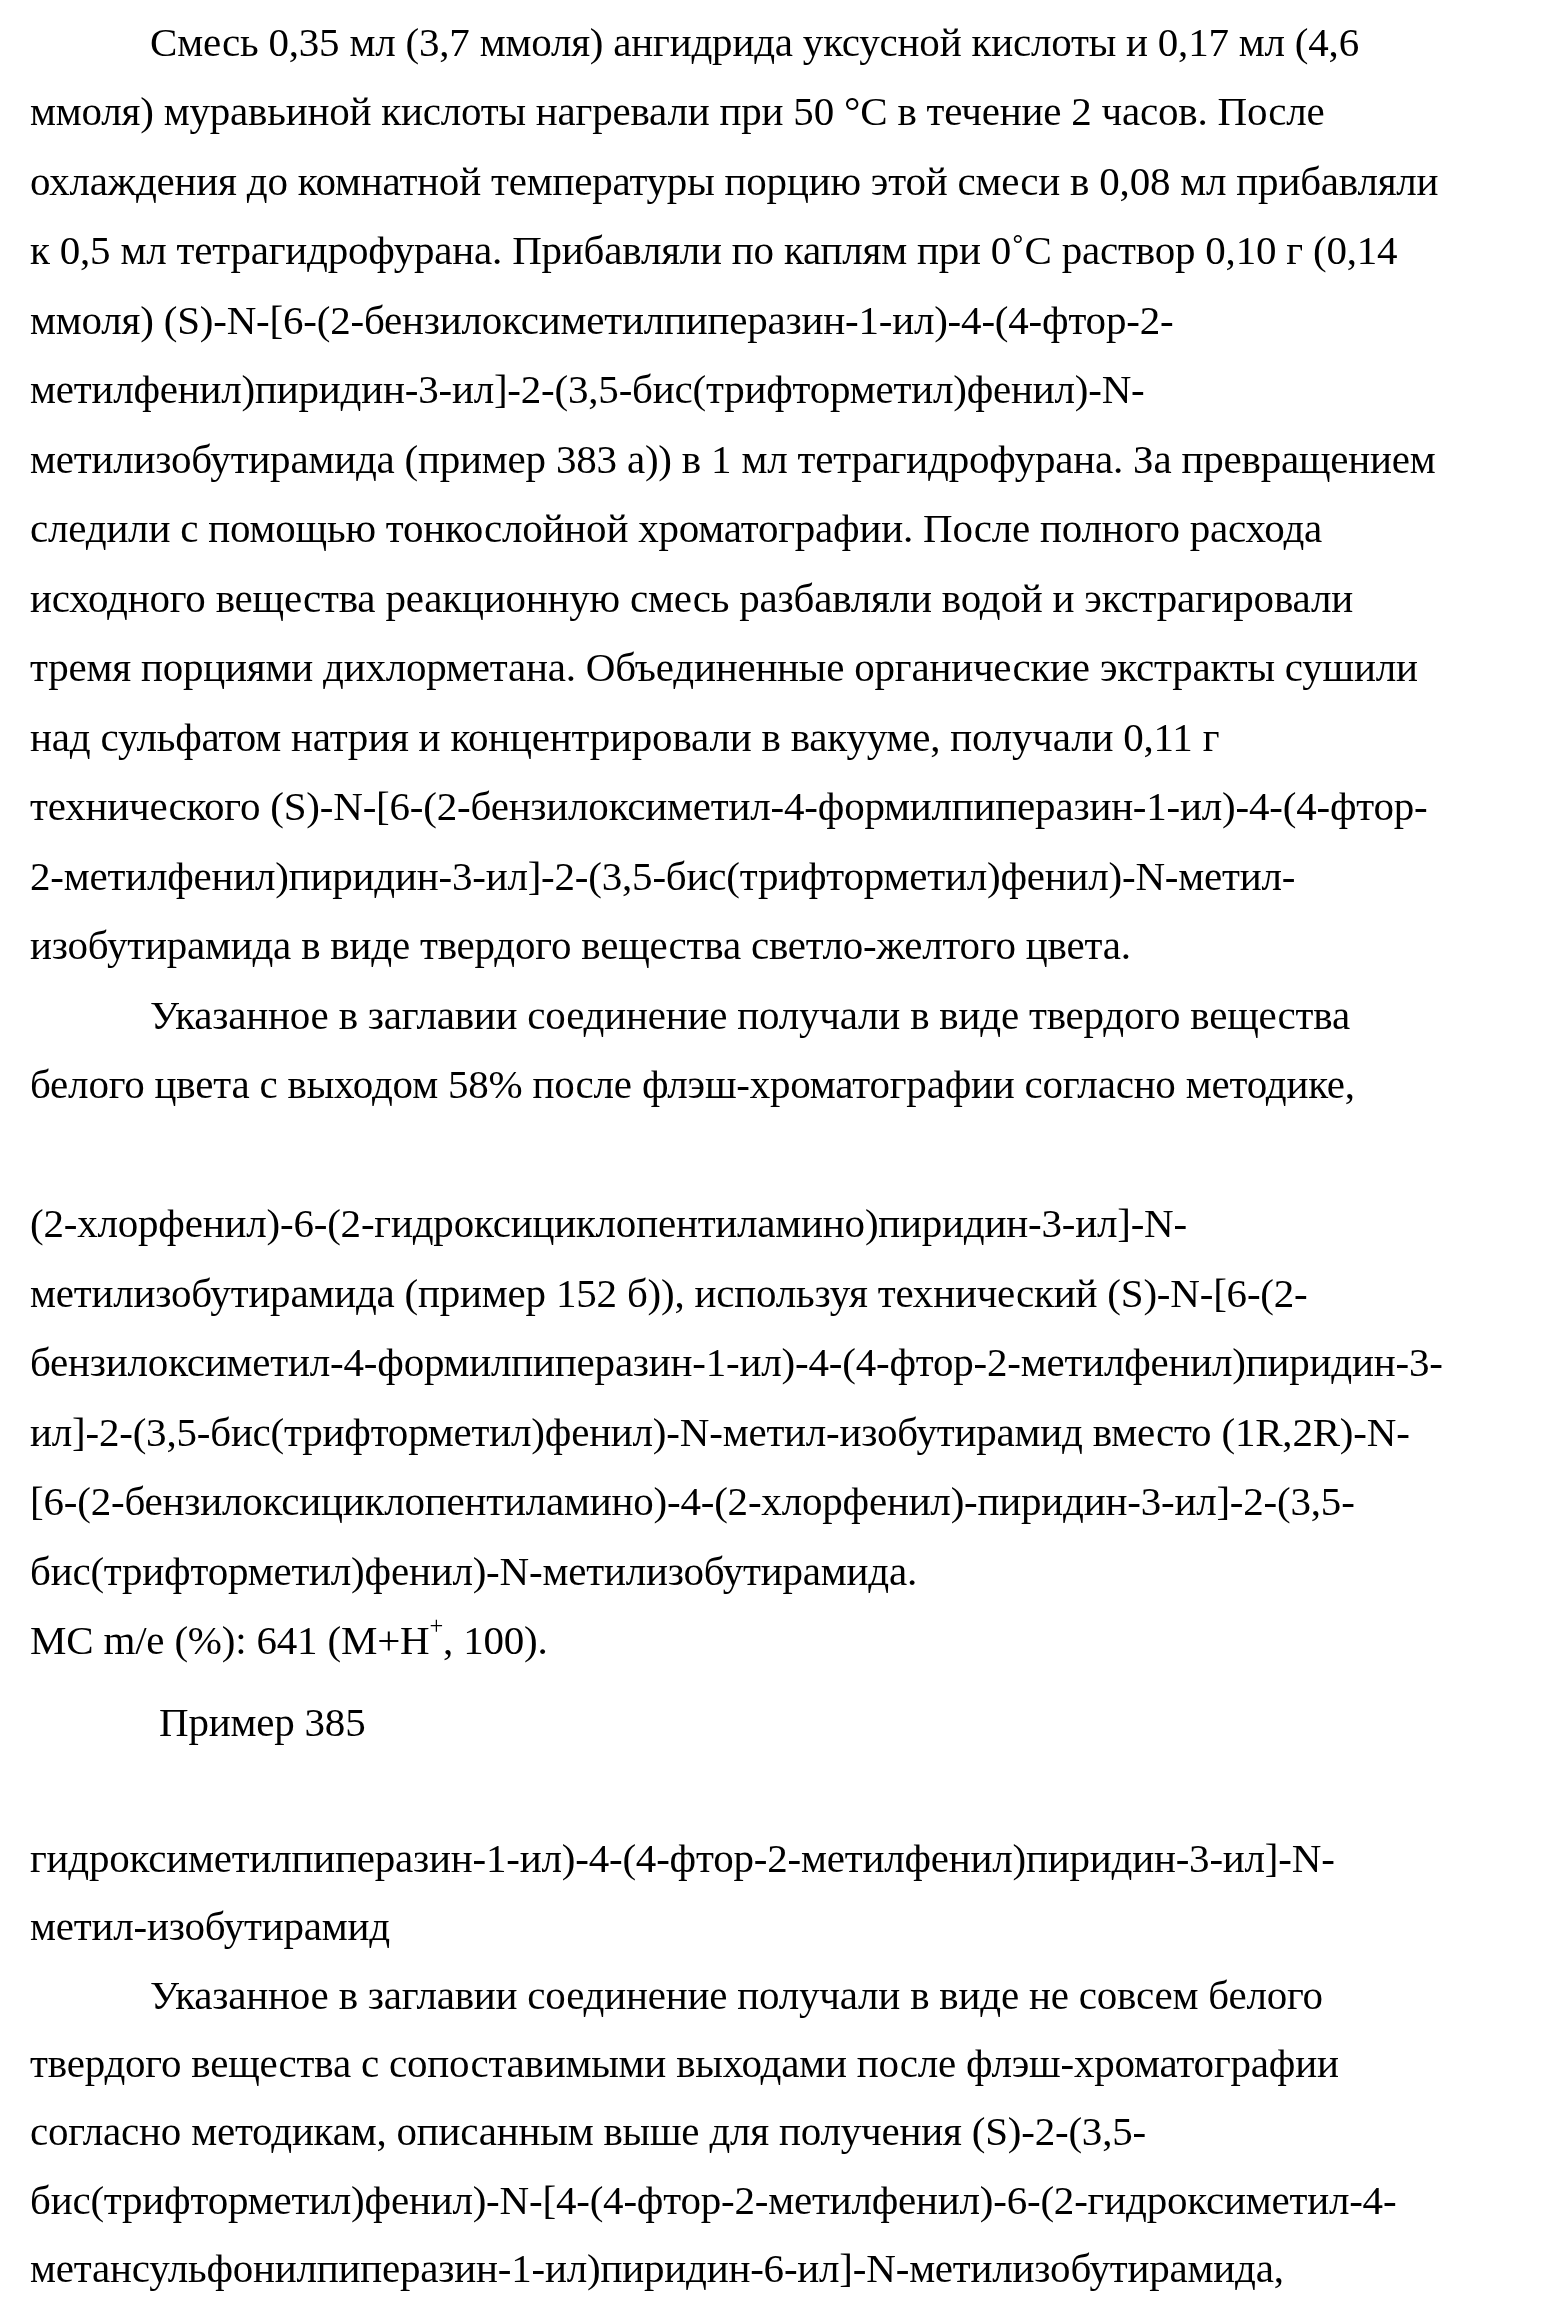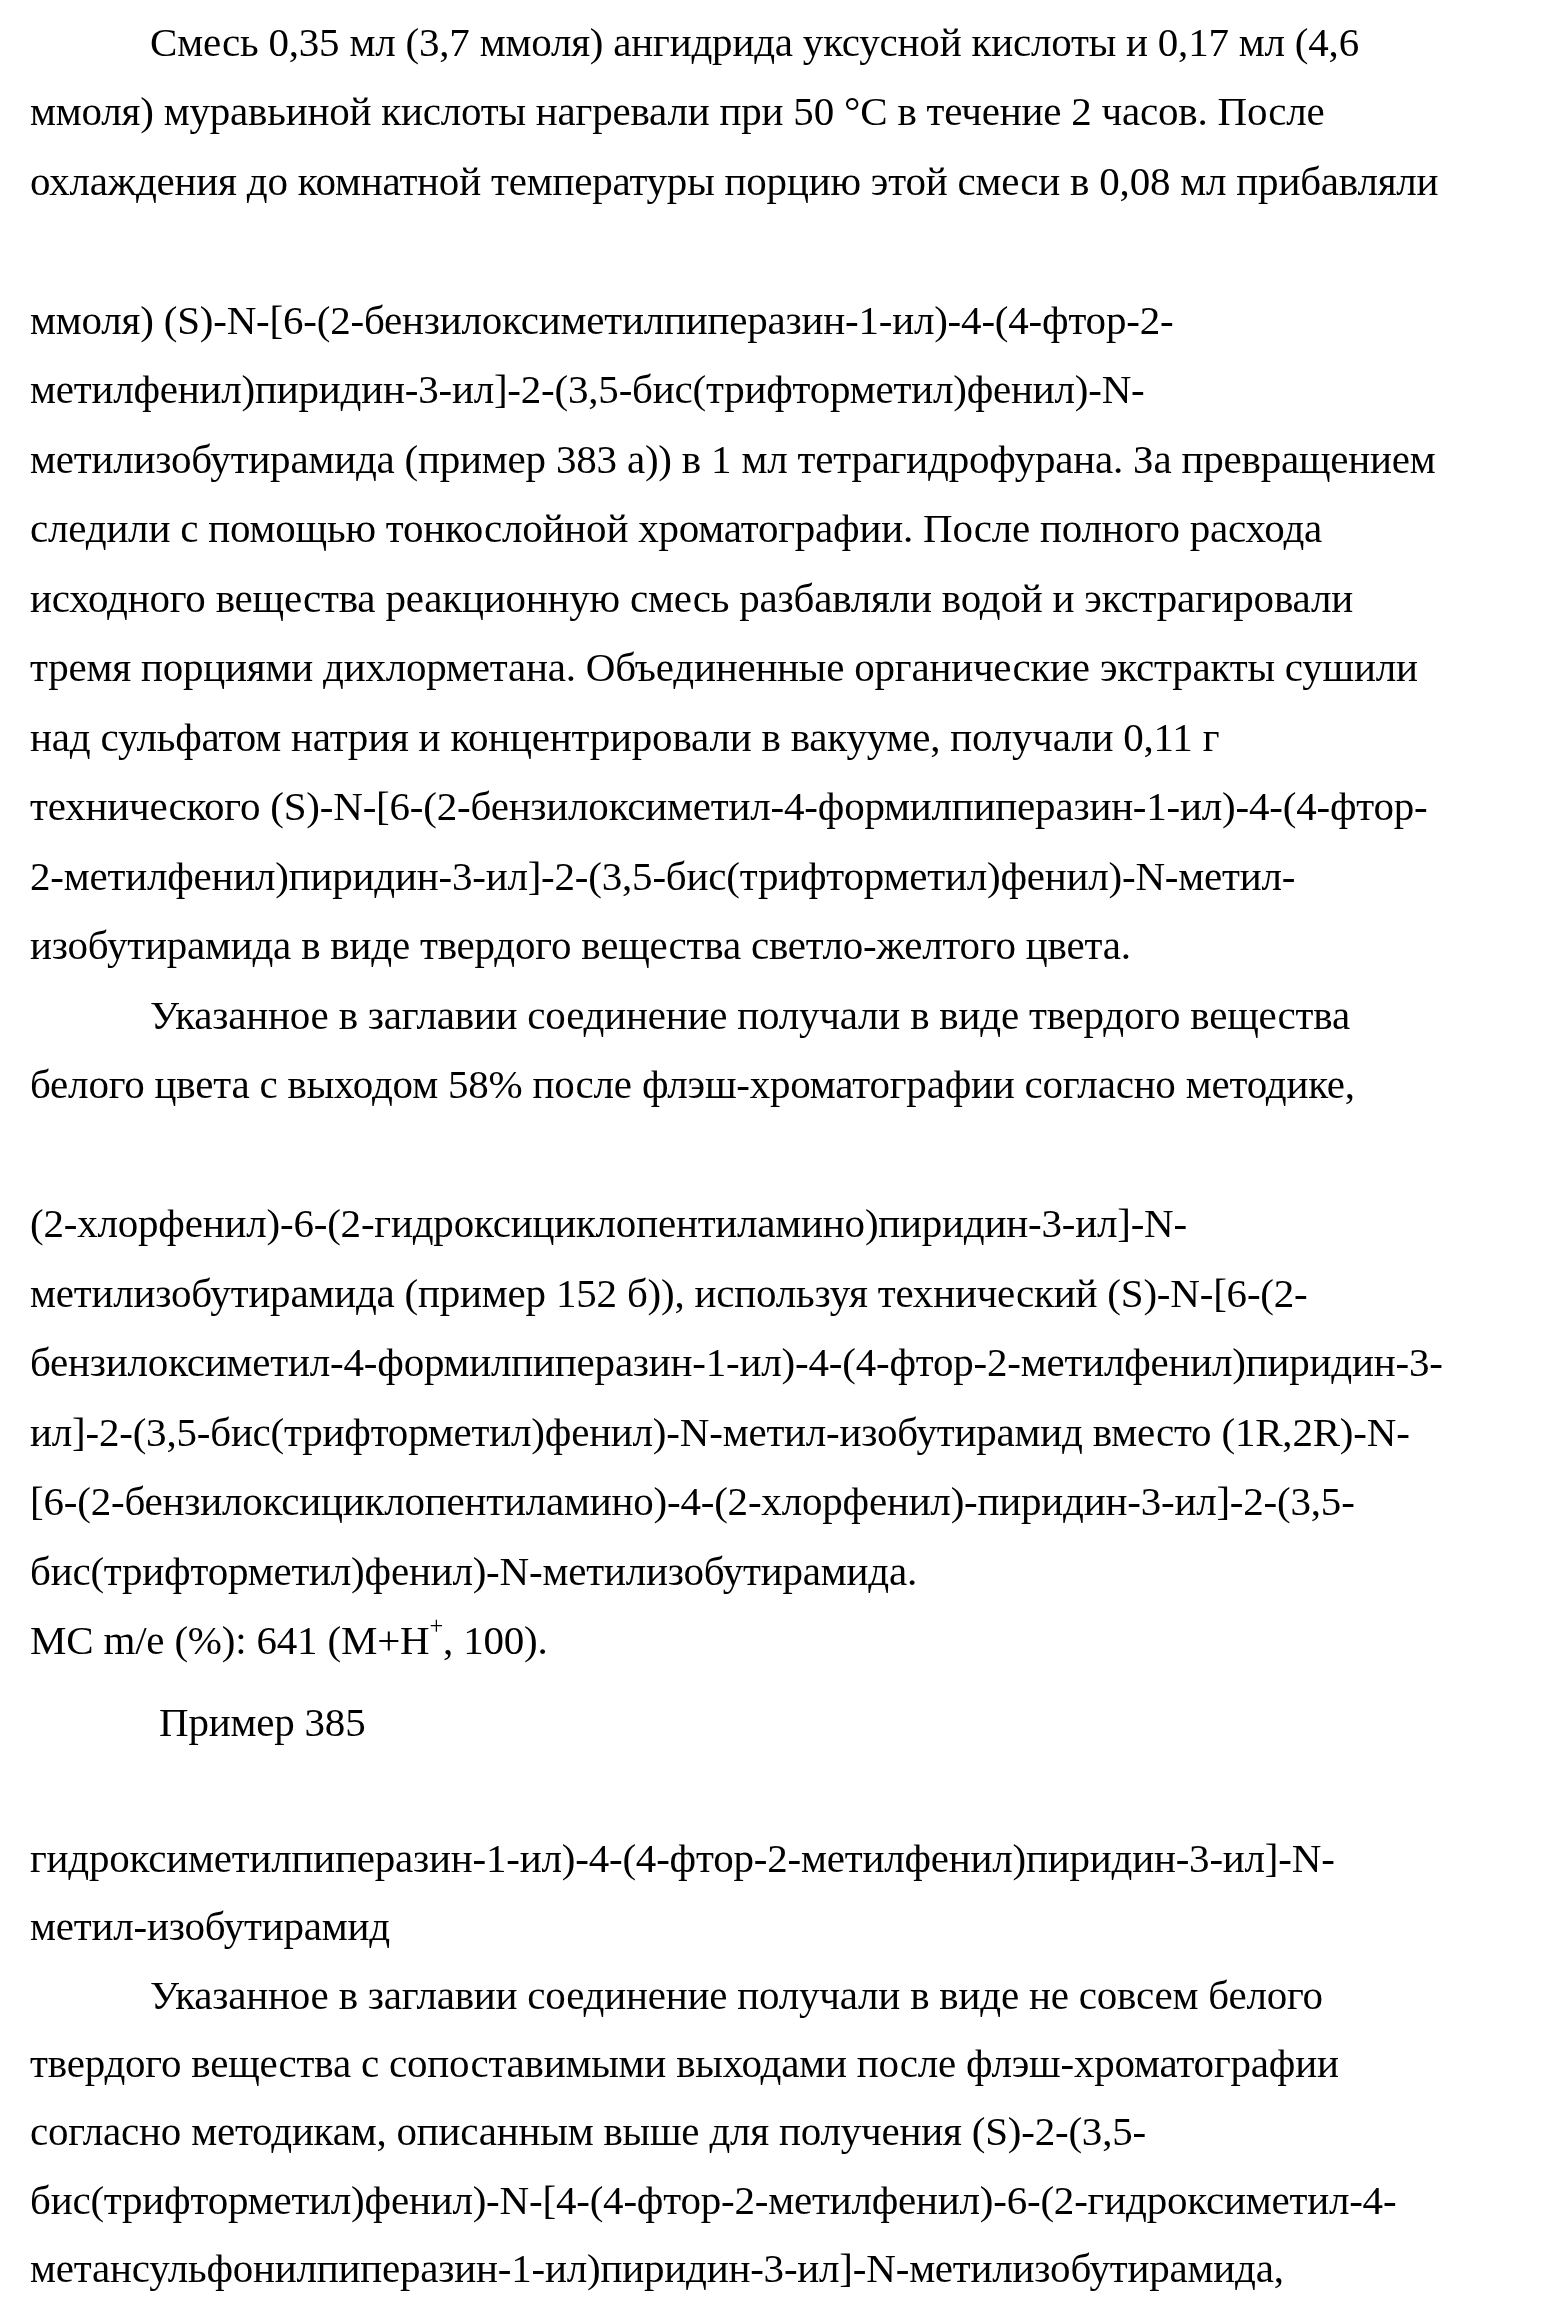--- a/index.html
+++ b/index.html
@@ -13,20 +13,21 @@
   sup { font-size:24.4px; line-height:0; position:relative; top:-4.9px; }
 </style>
 </head>
 <body>
 
 <div class="page">
 
   <div class="ln ind" style="top:18px">Смесь 0,35 мл (3,7 ммоля) ангидрида уксусной кислоты и 0,17 мл (4,6</div>
   <div class="ln" style="top:87px">ммоля) муравьиной кислоты нагревали при 50 °С в течение 2 часов. После</div>
   <div class="ln" style="top:157px">охлаждения до комнатной температуры порцию этой смеси в 0,08 мл прибавляли</div>
+  <div class="ln" style="top:226px">к 0,5 мл тетрагидрофурана. Прибавляли по каплям при 0˚С раствор 0,10 г (0,14</div>
   <div class="ln" style="top:296px">ммоля) (S)-N-[6-(2-бензилоксиметилпиперазин-1-ил)-4-(4-фтор-2-</div>
   <div class="ln" style="top:365px">метилфенил)пиридин-3-ил]-2-(3,5-бис(трифторметил)фенил)-N-</div>
   <div class="ln" style="top:435px">метилизобутирамида (пример 383 а)) в 1 мл тетрагидрофурана. За превращением</div>
   <div class="ln" style="top:574px">исходного вещества реакционную смесь разбавляли водой и экстрагировали</div>
   <div class="ln" style="top:504px">следили с помощью тонкослойной хроматографии. После полного расхода</div>
   <div class="ln" style="top:643px">тремя порциями дихлорметана. Объединенные органические экстракты сушили</div>
   <div class="ln" style="top:713px">над сульфатом натрия и концентрировали в вакууме, получали 0,11 г</div>
   <div class="ln" style="top:782px">технического (S)-N-[6-(2-бензилоксиметил-4-формилпиперазин-1-ил)-4-(4-фтор-</div>
   <div class="ln" style="top:852px">2-метилфенил)пиридин-3-ил]-2-(3,5-бис(трифторметил)фенил)-N-метил-</div>
   <div class="ln" style="top:921px">изобутирамида в виде твердого вещества светло-желтого цвета.</div>
@@ -43,16 +44,16 @@
   <div class="ln" style="top:1616px"><span>МС m/e (%): 641 (M+H</span><sup>+</sup><span>, 100).</span></div>
 
   <div class="ln hd u" style="top:1698px">Пример 385</div>
   <div class="ln u" style="top:1834px">гидроксиметилпиперазин-1-ил)-4-(4-фтор-2-метилфенил)пиридин-3-ил]-N-</div>
   <div class="ln u" style="top:1902px">метил-изобутирамид</div>
 
   <div class="ln ind" style="top:1971px">Указанное в заглавии соединение получали в виде не совсем белого</div>
   <div class="ln" style="top:2039px">твердого вещества с сопоставимыми выходами после флэш-хроматографии</div>
   <div class="ln" style="top:2107px">согласно методикам, описанным выше для получения (S)-2-(3,5-</div>
   <div class="ln" style="top:2176px">бис(трифторметил)фенил)-N-[4-(4-фтор-2-метилфенил)-6-(2-гидроксиметил-4-</div>
-  <div class="ln" style="top:2244px">метансульфонилпиперазин-1-ил)пиридин-3-ил]-N-метилизобутирамида,</div>
+  <div class="ln" style="top:2244px">метансульфонилпиперазин-1-ил)пиридин-6-ил]-N-метилизобутирамида,</div>
 
 </div>
 
 
 </body></html>

